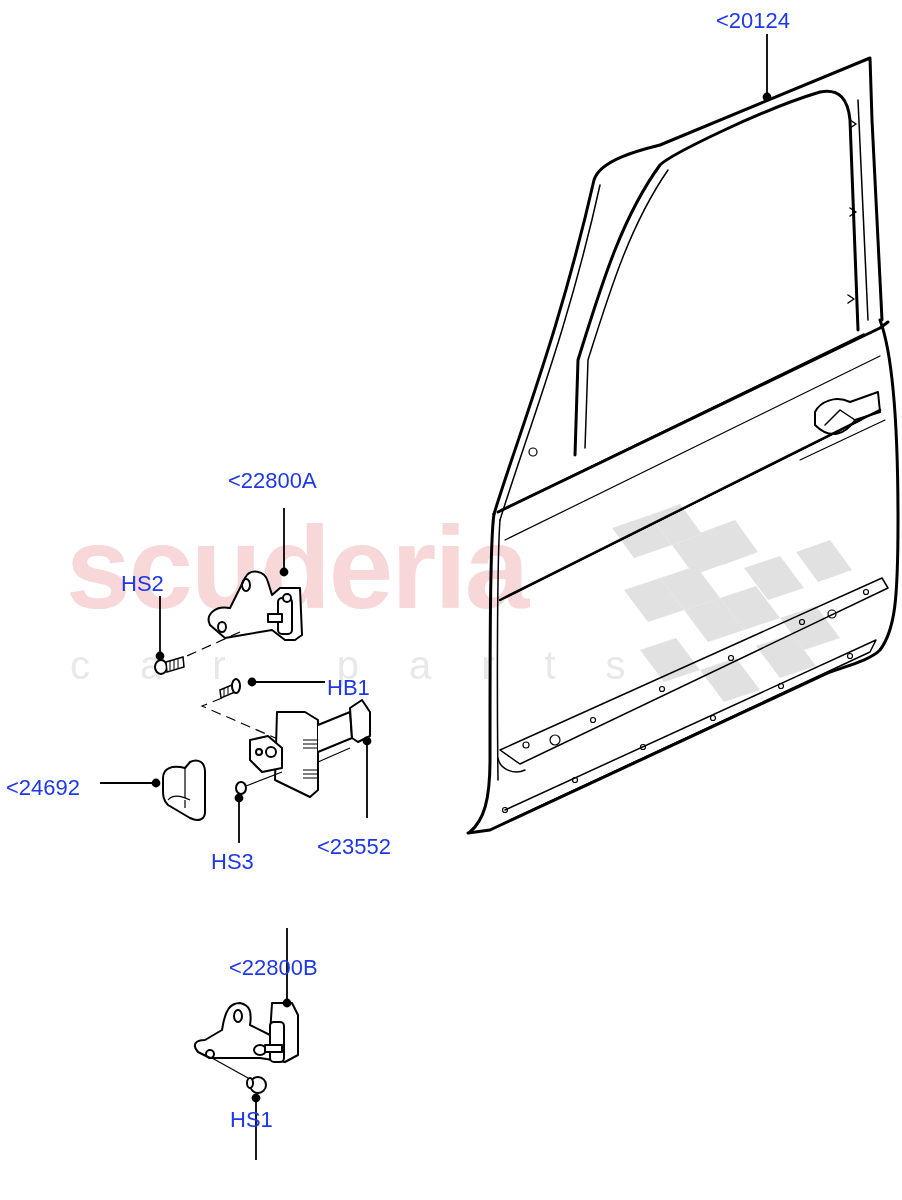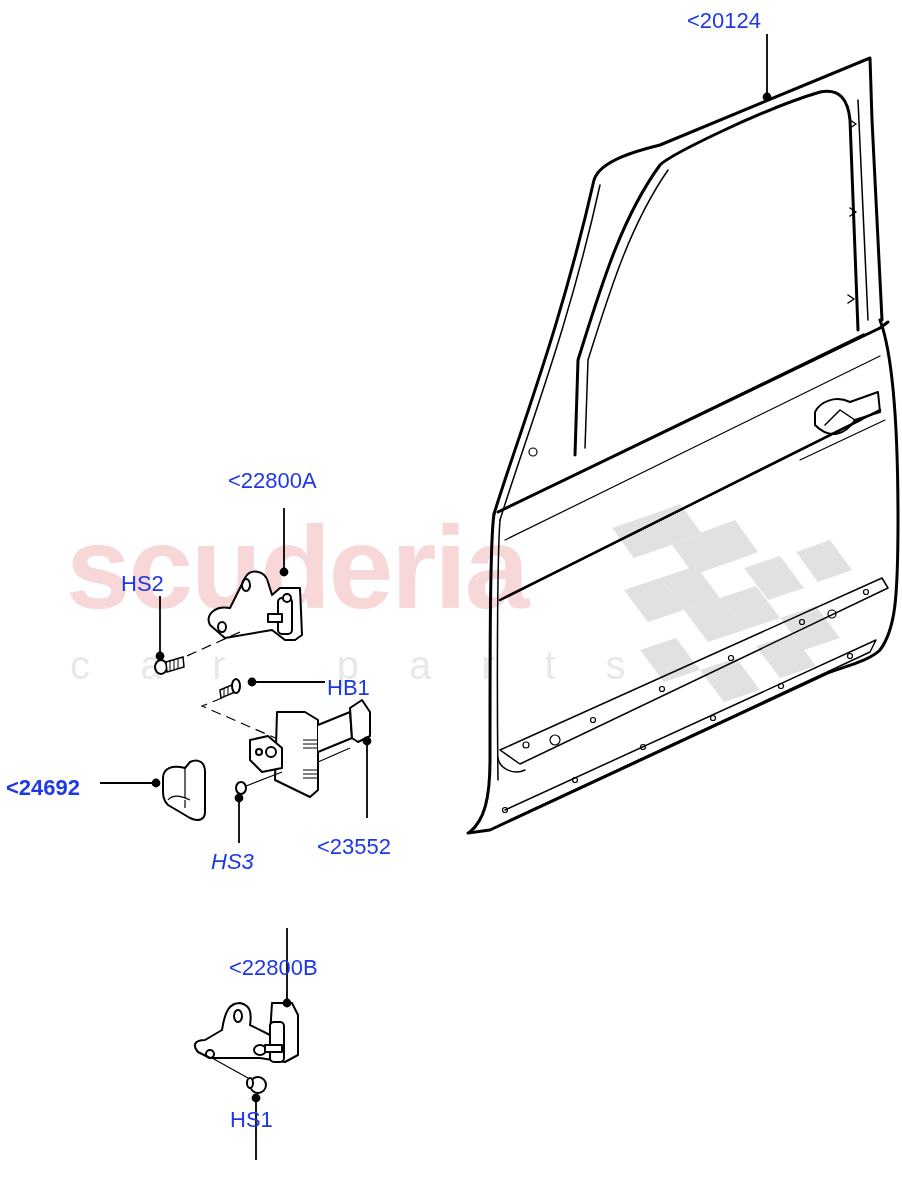--- a/index.html
+++ b/index.html
@@ -160,21 +160,21 @@
       <circle cx="239" cy="798" r="3.5"></circle>
     <line x1="367" y1="818" x2="367" y2="741"></line>
       <circle cx="367" cy="741" r="3.5"></circle>
     <line x1="287" y1="928" x2="287" y2="1003"></line>
       <circle cx="287" cy="1003" r="3.5"></circle>
     <line x1="256" y1="1160" x2="256" y2="1098"></line>
       <circle cx="256" cy="1098" r="3.5"></circle>
   </g>
 </svg>
 
-<div class="lbl" style="left:687px; top:10px;">&lt;20124</div>
+<div class="lbl" style="left:716px; top:10px;">&lt;20124</div>
 <div class="lbl" style="left:228px; top:470px;">&lt;22800A</div>
 <div class="lbl" style="left:121px; top:573px;">HS2</div>
 <div class="lbl" style="left:327px; top:677px;">HB1</div>
-<div class="lbl" style="left:6px; top:777px;font-weight:bold;">&lt;24692</div>
-<div class="lbl" style="left:211px; top:851px;font-style:italic;">HS3</div>
+<div class="lbl" style="left:6px; top:777px;">&lt;24692</div>
+<div class="lbl" style="left:211px; top:851px;">HS3</div>
 <div class="lbl" style="left:317px; top:828px;margin-top:8px;">&lt;23552</div>
 <div class="lbl" style="left:229px; top:957px;">&lt;22800B</div>
 <div class="lbl" style="left:230px; top:1109px;">HS1</div>
 
 </body></html>

